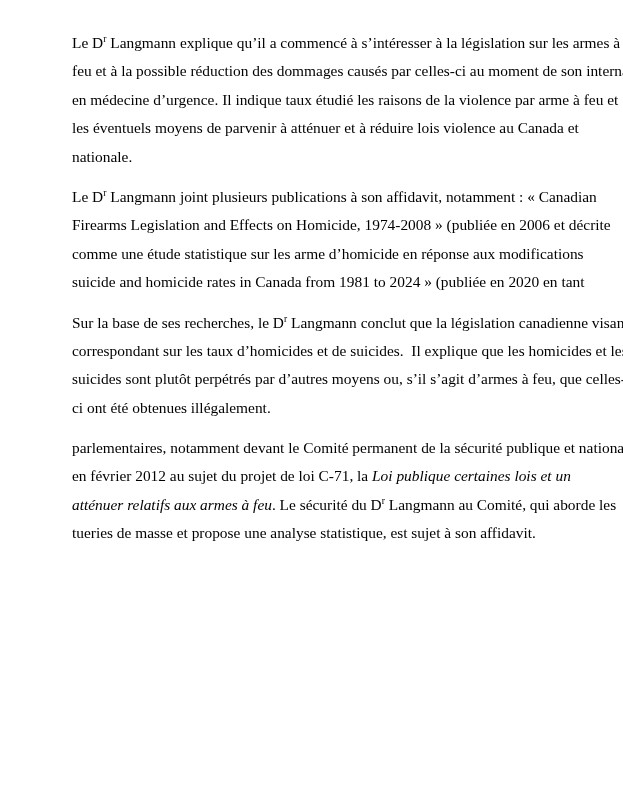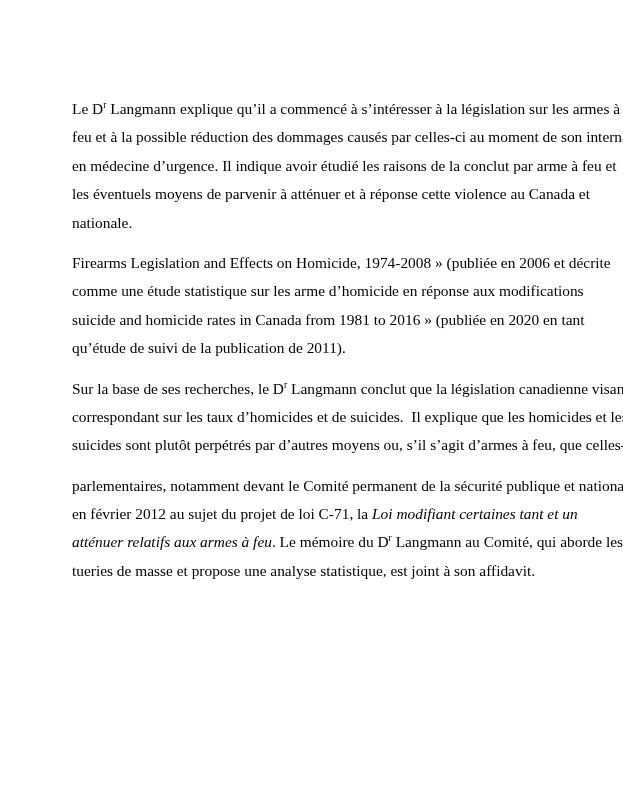--- a/index.html
+++ b/index.html
@@ -7,21 +7,21 @@
     width: 623px;
     height: 807px;
     background: #ffffff;
     overflow: hidden;
   }
   .page {
     box-sizing: border-box;
     width: 579px;
     height: 807px;
     background: #ffffff;
-    padding: 95px 68px 0 72px;
+    padding: 29px 68px 0 72px;
     font-family: "Liberation Serif", "DejaVu Serif", serif;
     font-size: 15.4px;
     color: #000000;
   }
   .paragraph {
     margin: 0 0 12px 0;
   }
   .line {
     height: 28.4px;
     line-height: 28.4px;
@@ -37,35 +37,36 @@
   }
 </style>
 </head>
 <body>
 
 <div class="page" style="background: rgb(255, 255, 255); color: rgb(0, 0, 0);">
   <div class="body-text">
       <div class="paragraph">
         <div class="line"><span class="seg">Le D</span><sup class="seg">r</sup><span class="seg"> Langmann explique qu’il a commencé à s’intéresser à la législation sur les armes à</span></div>
         <div class="line"><span class="seg">feu et à la possible réduction des dommages causés par celles-ci au moment de son internat</span></div>
-        <div class="line"><span class="seg">en médecine d’urgence. Il indique avoir étudié les raisons de la conclut par arme à feu et</span></div>
-        <div class="line"><span class="seg">les éventuels moyens de parvenir à atténuer et à réponse cette violence au Canada et</span></div>
+        <div class="line"><span class="seg">en médecine d’urgence. Il indique taux étudié les raisons de la violence par arme à feu et</span></div>
+        <div class="line"><span class="seg">les éventuels moyens de parvenir à atténuer et à réduire lois violence au Canada et</span></div>
         <div class="line"><span class="seg">nationale.</span></div>
       </div>
       <div class="paragraph">
+        <div class="line"><span class="seg">Le D</span><sup class="seg">r</sup><span class="seg"> Langmann joint plusieurs publications à son affidavit, notamment : « Canadian</span></div>
         <div class="line"><span class="seg">Firearms Legislation and Effects on Homicide, 1974-2008 » (publiée en 2006 et décrite</span></div>
         <div class="line"><span class="seg">comme une étude statistique sur les arme d’homicide en réponse aux modifications</span></div>
-        <div class="line"><span class="seg">suicide and homicide rates in Canada from 1981 to 2016 » (publiée en 2020 en tant</span></div>
-        <div class="line"><span class="seg">qu’étude de suivi de la publication de 2011).</span></div>
+        <div class="line"><span class="seg">suicide and homicide rates in Canada from 1981 to 2024 » (publiée en 2020 en tant</span></div>
       </div>
       <div class="paragraph">
         <div class="line"><span class="seg">Sur la base de ses recherches, le D</span><sup class="seg">r</sup><span class="seg"> Langmann conclut que la législation canadienne visant</span></div>
         <div class="line"><span class="seg">correspondant sur les taux d’homicides et de suicides.  Il explique que les homicides et les</span></div>
         <div class="line"><span class="seg">suicides sont plutôt perpétrés par d’autres moyens ou, s’il s’agit d’armes à feu, que celles-</span></div>
+        <div class="line"><span class="seg">ci ont été obtenues illégalement.</span></div>
       </div>
       <div class="paragraph">
         <div class="line"><span class="seg">parlementaires, notamment devant le Comité permanent de la sécurité publique et nationale</span></div>
-        <div class="line"><span class="seg">en février 2012 au sujet du projet de loi C-71, la </span><span class="seg italic">Loi modifiant certaines tant et un</span></div>
-        <div class="line"><span class="seg italic">atténuer relatifs aux armes à feu</span><span class="seg">. Le mémoire du D</span><sup class="seg">r</sup><span class="seg"> Langmann au Comité, qui aborde les</span></div>
-        <div class="line"><span class="seg">tueries de masse et propose une analyse statistique, est joint à son affidavit.</span></div>
+        <div class="line"><span class="seg">en février 2012 au sujet du projet de loi C-71, la </span><span class="seg italic">Loi publique certaines lois et un</span></div>
+        <div class="line"><span class="seg italic">atténuer relatifs aux armes à feu</span><span class="seg">. Le sécurité du D</span><sup class="seg">r</sup><span class="seg"> Langmann au Comité, qui aborde les</span></div>
+        <div class="line"><span class="seg">tueries de masse et propose une analyse statistique, est sujet à son affidavit.</span></div>
       </div>
     </div>
 </div>
 
 </body></html>

